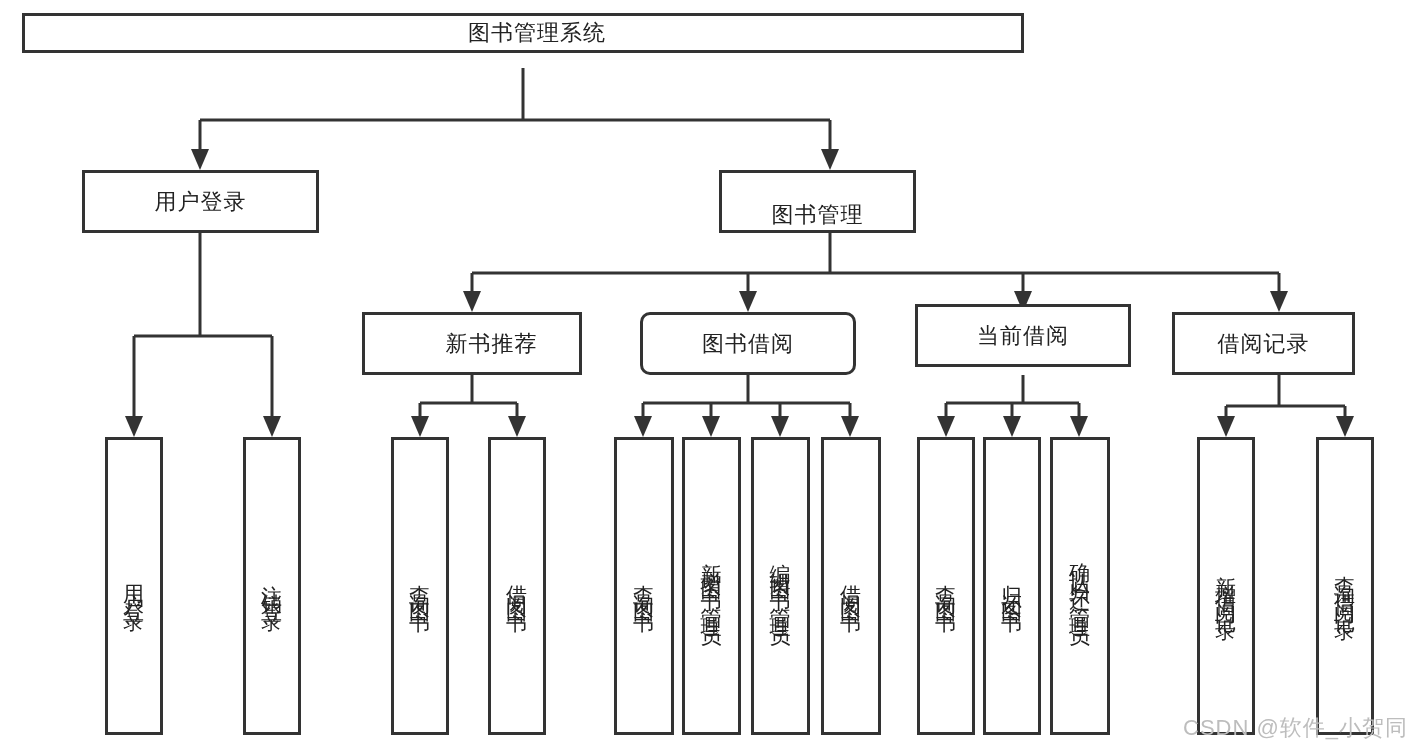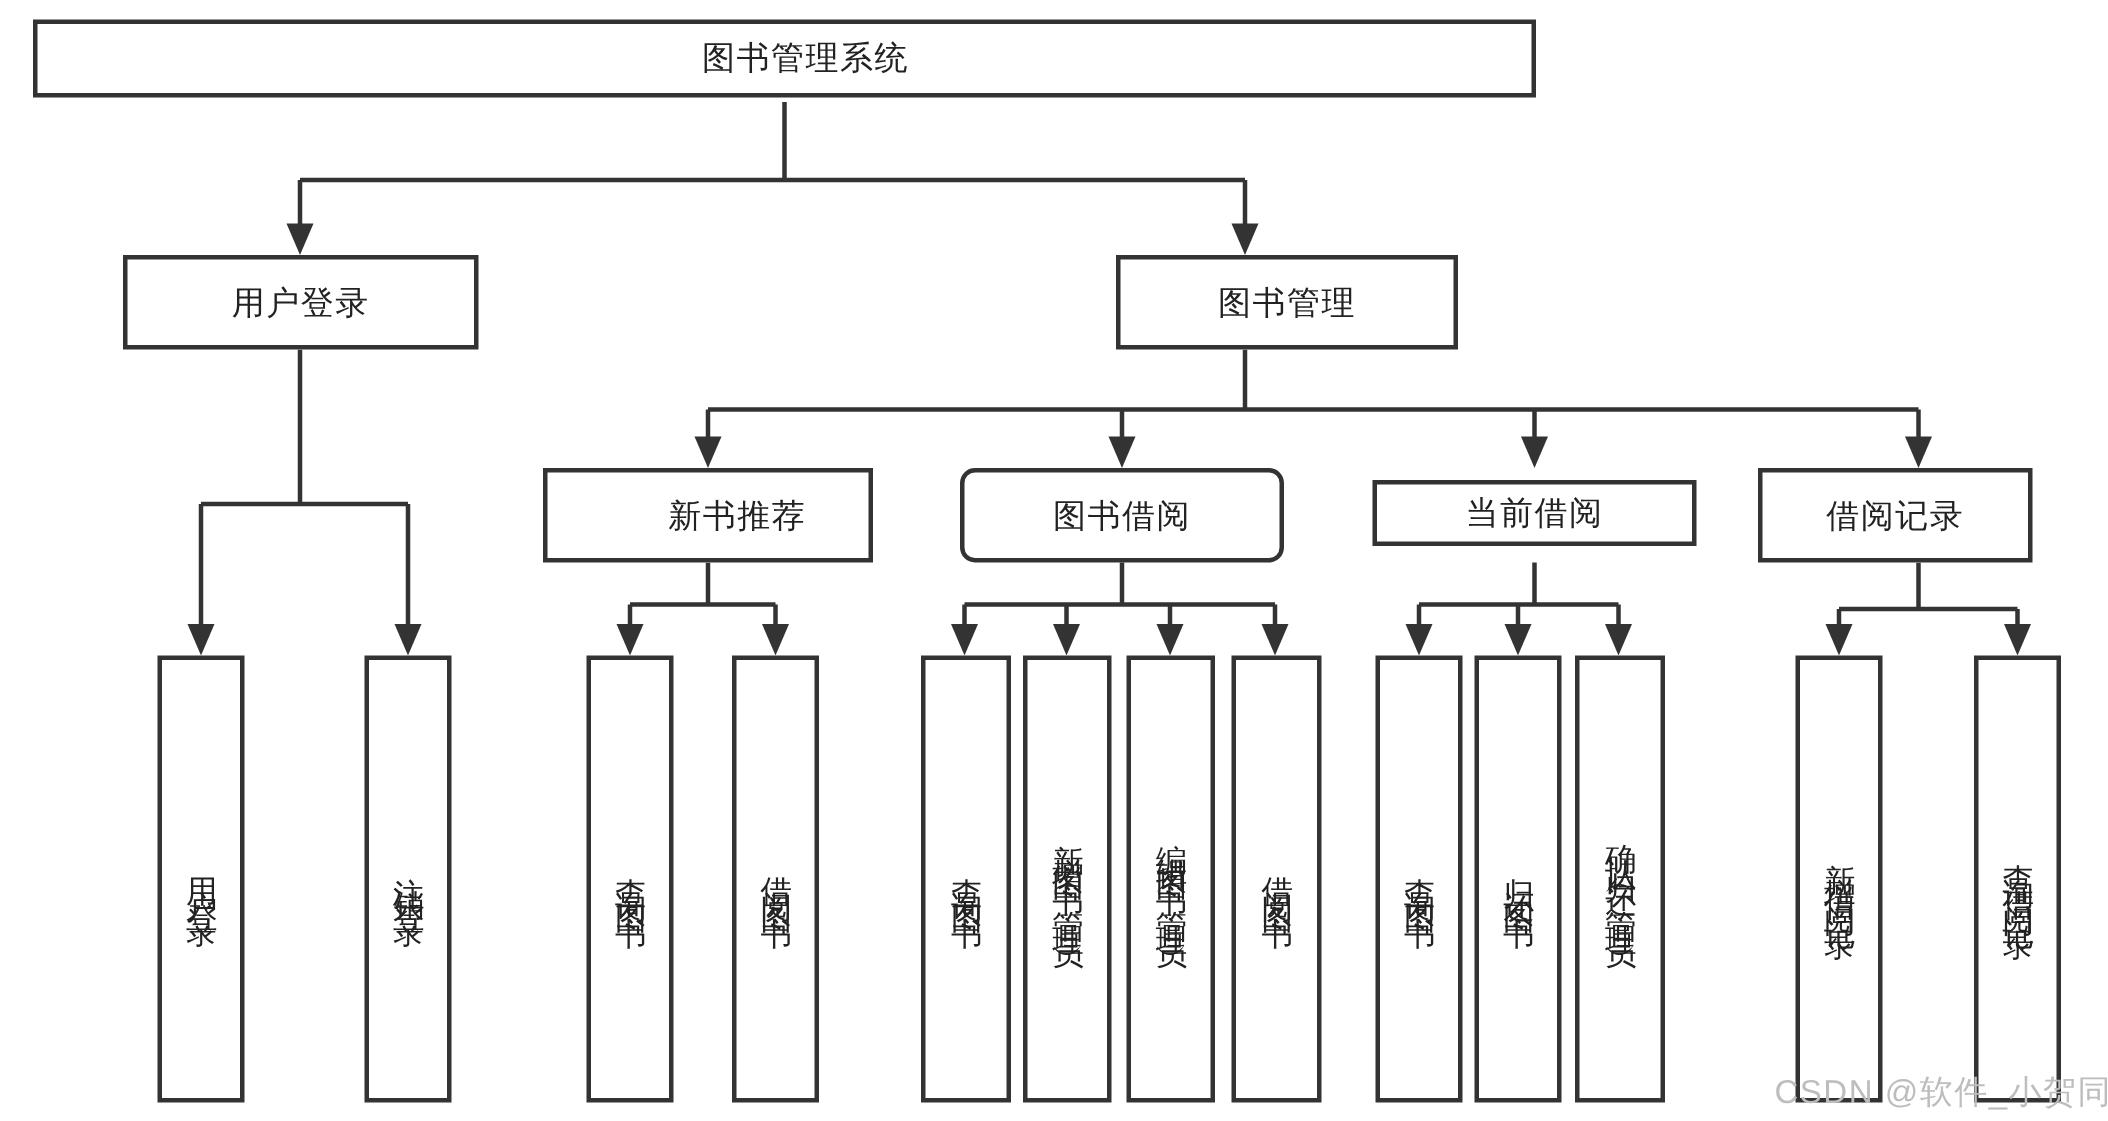--- a/index.html
+++ b/index.html
@@ -99,38 +99,38 @@
       <polygon points="771,416 789,416 780,437"></polygon>
       <polygon points="841,416 859,416 850,437"></polygon>
       <polygon points="937,416 955,416 946,437"></polygon>
       <polygon points="1003,416 1021,416 1012,437"></polygon>
       <polygon points="1070,416 1088,416 1079,437"></polygon>
       <polygon points="1217,416 1235,416 1226,437"></polygon>
       <polygon points="1336,416 1354,416 1345,437"></polygon>
     </g>
   </svg>
 
-  <div class="node" style="left:22px;top:13px;width:1002px;height:52px;padding-left:28px;">
+  <div class="node" style="left:22px;top:13px;width:1002px;height:40px;padding-left:28px;">
     <span>图书管理系统</span>
   </div>
 
   <div class="node" style="left:82px;top:170px;width:237px;height:63px;">
     <span>用户登录</span>
   </div>
-  <div class="node" style="left:744px;top:170px;width:228px;height:63px;">
+  <div class="node" style="left:719px;top:170px;width:197px;height:63px;align-items:flex-end;">
     <span>图书管理</span>
   </div>
 
   <div class="node" style="left:362px;top:312px;width:220px;height:63px;padding-left:39px;">
     <span>新书推荐</span>
   </div>
   <div class="node" style="left:640px;top:312px;width:216px;height:63px;border-radius:10px;">
     <span>图书借阅</span>
   </div>
-  <div class="node" style="left:915px;top:320px;width:216px;height:44px;">
+  <div class="node" style="left:915px;top:304px;width:216px;height:63px;">
     <span>当前借阅</span>
   </div>
   <div class="node" style="left:1172px;top:312px;width:183px;height:63px;">
     <span>借阅记录</span>
   </div>
 
   <div class="node vnode" style="left:105px;top:437px;width:58px;height:298px;">
     <span>用户登录</span>
   </div>
   <div class="node vnode" style="left:243px;top:437px;width:58px;height:298px;">

